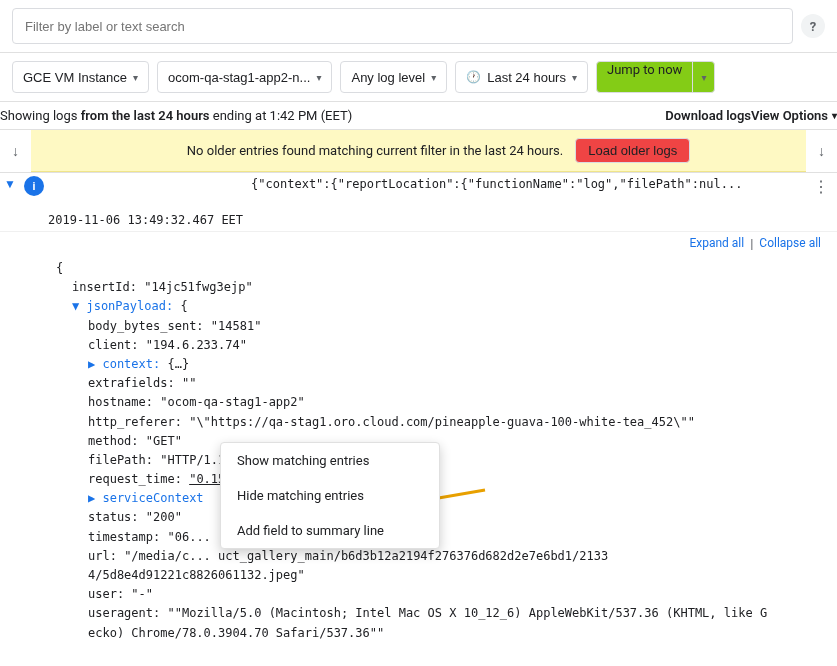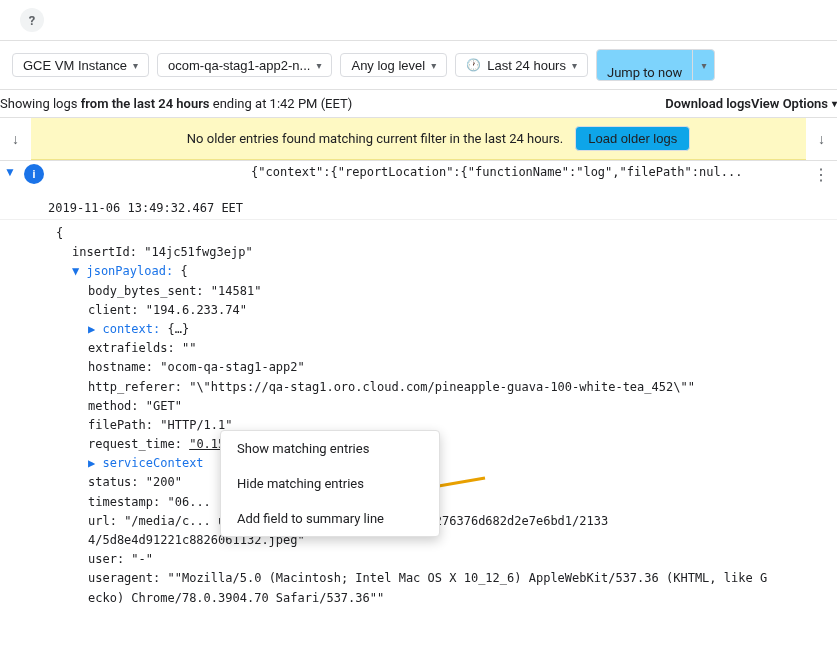--- a/index.html
+++ b/index.html
@@ -14,26 +14,26 @@
     }
     .filter-help-icon {
       width: 24px; height: 24px; border-radius: 50%; background: #f1f3f4; display: flex; align-items: center; justify-content: center; margin-left: 8px; cursor: pointer; color: #5f6368; font-size: 13px; font-weight: bold;
     }
 
     
     .dropdowns-row {
       display: flex; align-items: center; padding: 8px 12px; gap: 8px; border-bottom: 1px solid #e0e0e0; background: #fff;
     }
     .dropdown-btn {
-      display: flex; align-items: center; gap: 6px; height: 24px; border: 1px solid #dadce0; border-radius: 4px; padding: 0 10px; font-size: 13px; color: #202124; background: #fff; cursor: pointer; white-space: nowrap;
+      display: flex; align-items: center; gap: 6px; height: 32px; border: 1px solid #dadce0; border-radius: 4px; padding: 0 10px; font-size: 13px; color: #202124; background: #fff; cursor: pointer; white-space: nowrap;
     }
     .dropdown-btn .arrow { font-size: 10px; color: #5f6368; }
     .dropdown-btn .clock-icon { font-size: 12px; }
     .jump-btn {
-      display: flex; align-items: flex-end; height: 32px; border: 1px solid #dadce0; border-radius: 4px; background: #7dd3fc; cursor: pointer; overflow: hidden;
+      display: flex; align-items: flex-start; height: 32px; border: 1px solid #dadce0; border-radius: 4px; background: #84cc16; cursor: pointer; overflow: hidden;
     }
     .jump-btn-main { padding: 0 10px; font-size: 13px; color: #202124; border: none; background: transparent; cursor: pointer; }
     .jump-btn-arrow { padding: 0 8px; border-left: 1px solid #dadce0; font-size: 10px; color: #5f6368; display: flex; align-items: center; height: 100%; cursor: pointer; }
 
     
     .status-bar {
       display: flex; align-items: center; justify-content: space-between; padding: 6px 0; background: #fff; border-bottom: 1px solid #e0e0e0;
     }
     .status-text { font-size: 13px; color: #202124; }
     .status-text b { font-weight: 600; }
@@ -45,21 +45,21 @@
     
     .log-viewer { background: #fff; overflow-y: auto; height: calc(666px - 145px); position: relative; }
 
     
     .older-entries-banner {
       display: flex; align-items: center; justify-content: center; gap: 12px; padding: 8px; background: #fef9c3; border-bottom: 1px solid #f0e58a;
     }
     .down-arrow-icon { color: #5f6368; font-size: 14px; padding: 0 12px; }
     .older-text { font-size: 13px; color: #202124; margin-left: 40px; }
     .load-older-btn {
-      border: 1px solid #dadce0; border-radius: 4px; padding: 4px 12px; font-size: 13px; color: #202124; background: #0ea5e9; cursor: pointer;
+      border: 1px solid #dadce0; border-radius: 4px; padding: 4px 12px; font-size: 13px; color: #202124; background: #ef4444; cursor: pointer;
     }
     .banner-row { display: flex; align-items: center; border-bottom: 1px solid #e0e0e0; }
 
     
     .log-entry { display: flex; align-items: flex-start; border-bottom: 1px solid #f0f0f0; background: #fff; }
     .log-expand { padding: 4px 4px 0 4px; color: #1a73e8; cursor: pointer; font-size: 12px; min-width: 20px; }
     .log-level-icon { width: 20px; height: 20px; border-radius: 50%; background: #1a73e8; color: white; display: flex; align-items: center; justify-content: center; font-size: 11px; font-weight: bold; margin: 3px 4px; flex-shrink: 0; }
     .log-timestamp { font-family: monospace; font-size: 12px; color: #202124; padding: 16px 8px 4px 0; white-space: nowrap; margin-top: 24px; }
     .log-message { font-family: monospace; font-size: 12px; color: #202124; padding: 4px 0; flex: 1; overflow: hidden; text-overflow: ellipsis; white-space: nowrap; }
     .log-menu-icon { padding: 4px 8px; color: #5f6368; cursor: pointer; font-size: 16px; }
@@ -86,20 +86,21 @@
 
     
     .arrow-annotation {
       position: absolute; top: 350px; left: 330px; pointer-events: none;
     }
   </style>
 </head>
 <body>
 
 <div class="filter-bar">
+  <input class="filter-input" type="text" placeholder="Filter by label or text search" style="">
   <div class="filter-help-icon">
     <span>?</span>
   </div>
 </div>
 
 <div class="dropdowns-row">
   <button class="dropdown-btn">
     <span>GCE VM Instance</span>
     <span class="arrow">▾</span>
   </button>
@@ -150,20 +151,25 @@
     <span class="log-expand">▼</span>
     <div class="log-level-icon">
       <span>i</span>
     </div>
     <span class="log-timestamp">2019-11-06 13:49:32.467 EET</span>
     <span class="log-message">{"context":{"reportLocation":{"functionName":"log","filePath":nul...</span>
     <span class="log-menu-icon">⋮</span>
   </div>
 
   <div style="padding-left: 8px;">
+    <div class="expand-collapse-bar">
+      <a class="expand-collapse-link">Expand all</a>
+      <span class="separator">|</span>
+      <a class="expand-collapse-link">Collapse all</a>
+    </div>
 
     <div class="log-expanded">
       <div><span>{</span></div>
       <div class="indent-1">
         <span class="key">insertId:</span>
         <span class="val"> </span><span class="val">"14jc51fwg3ejp"</span>
       </div>
       <div class="indent-1">
         <span class="key curly-expand">▼ jsonPayload:</span>
         <span class="val"> <span>{</span></span>

